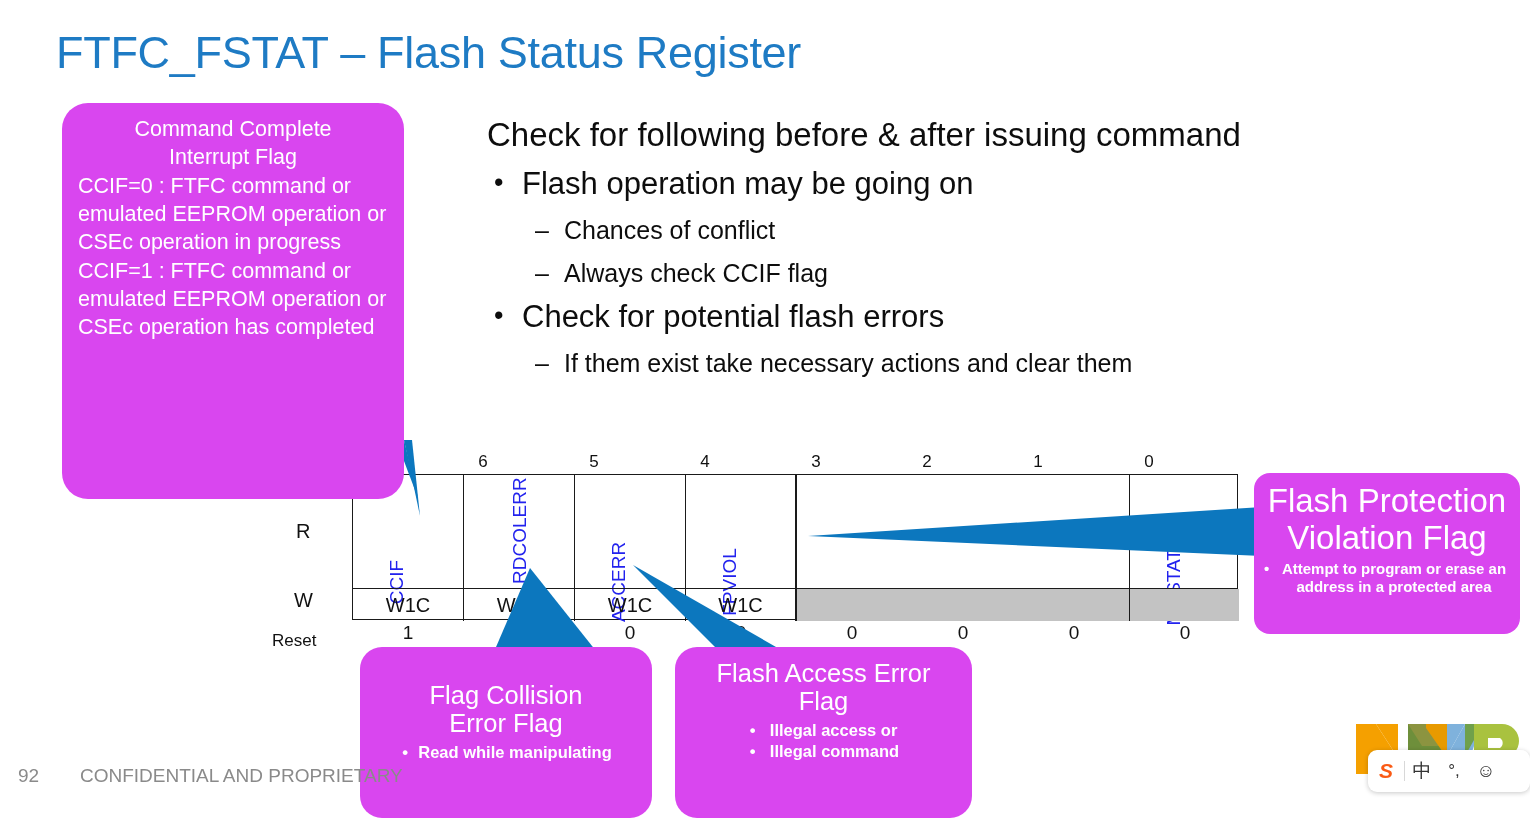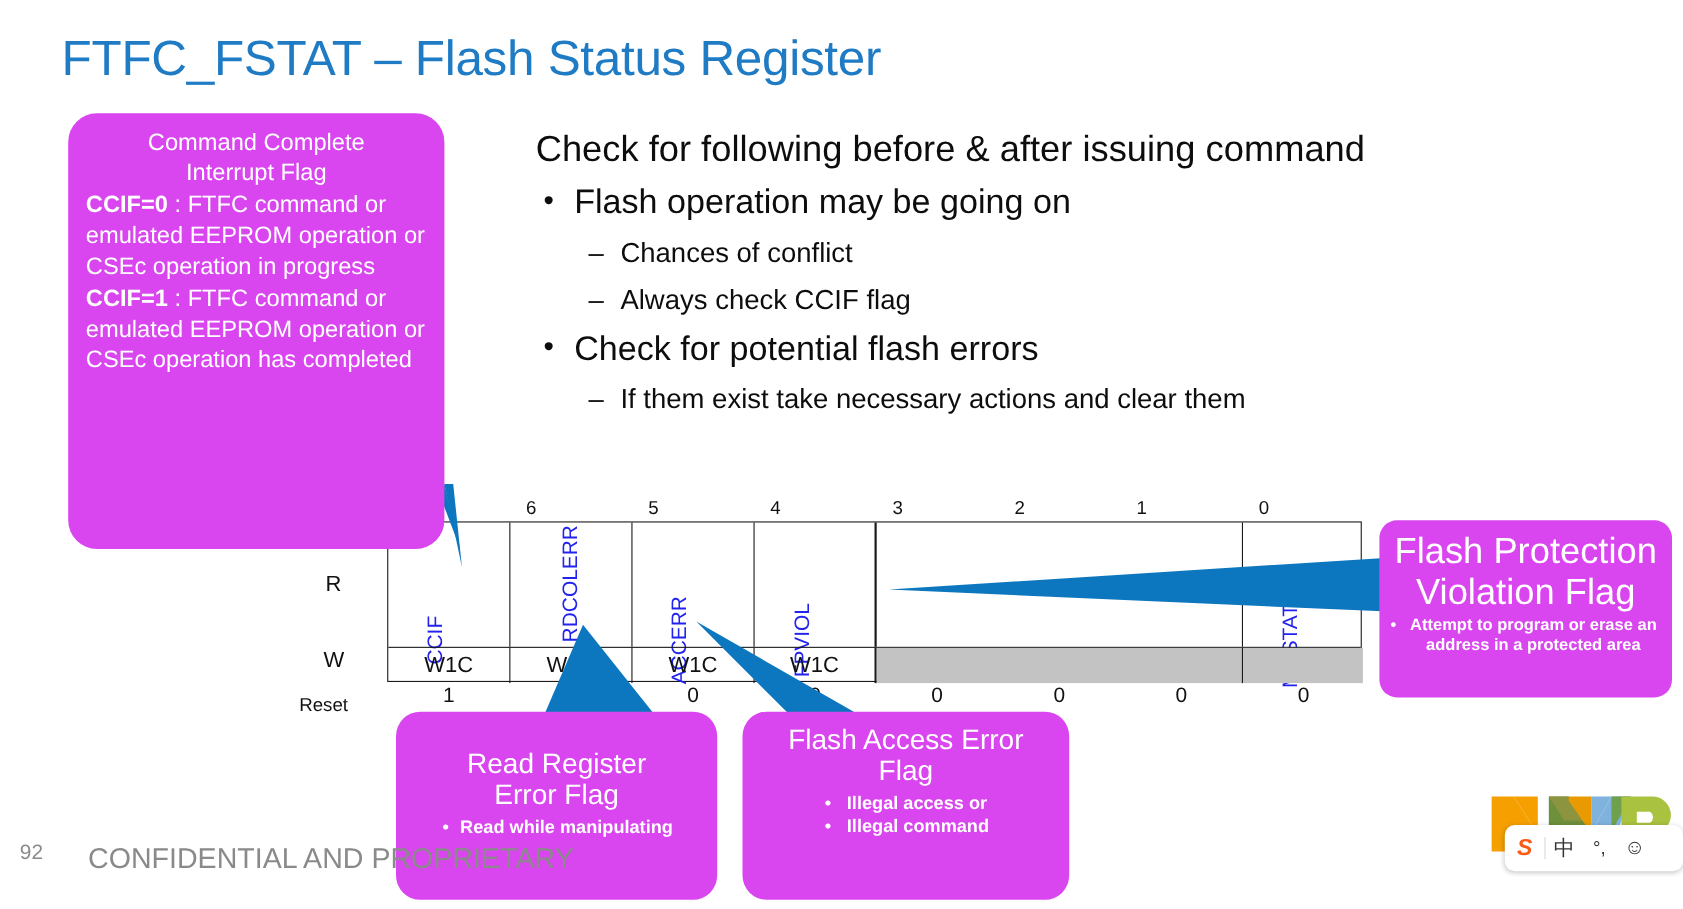--- a/index.html
+++ b/index.html
@@ -123,21 +123,21 @@
 
   
   #co-ccif {
     left: 62px; top: 103px; width: 342px; height: 396px;
     border-radius: 26px;
     padding: 13px 16px 0 16px;
     font-size: 21.5px; line-height: 1.30;
   }
   #co-ccif .hdr { text-align: center; }
   #co-ccif .para { text-align: left; margin-top: 1px; }
-  #co-ccif b { font-weight: bold; }
+  #co-ccif b { font-weight: normal; }
 
   
   #co-fpviol {
     left: 1254px; top: 473px; width: 266px; height: 161px;
     border-radius: 16px;
     padding: 10px 10px 0 10px;
   }
   #co-fpviol .hdr { font-size: 33px; line-height: 1.12; }
   #co-fpviol .li {
     font-size: 15px; font-weight: bold; line-height: 1.18;
@@ -175,21 +175,21 @@
   
   #tails { position: absolute; left: 0; top: 0; width: 1530px; height: 826px; pointer-events: none; }
 
   
   #foot-num {
     position: absolute; left: 18px; top: 765px;
     font-size: 19px; color: #8a8a8a;
   }
   #foot-txt {
     position: absolute; left: 80px; top: 765px;
-    font-size: 26px; color: #8a8a8a; white-space: nowrap;
+    font-size: 19px; color: #8a8a8a; white-space: nowrap;
   }
 
   
   #logo { position: absolute; left: 1352px; top: 714px; width: 170px; height: 64px; }
 
   
   #ime {
     position: absolute; left: 1368px; top: 750px;
     width: 162px; height: 42px;
     background: #ffffff;
@@ -326,21 +326,21 @@
   <div class="callout" id="co-fpviol">
     <div class="hdr">Flash Protection</div>
     <div class="hdr">Violation Flag</div>
     <div class="li">
       <span class="dot">•</span>
       <span>Attempt to program or erase an address in a protected area</span>
     </div>
   </div>
 
   <div class="callout" id="co-rdcol">
-    <div class="hdr">Read Register</div>
+    <div class="hdr">Flag Collision</div>
     <div class="hdr">Error Flag</div>
     <div class="li">
       <span class="dot">•</span>
       <span>Read while manipulating</span>
     </div>
   </div>
 
   <div class="callout" id="co-accerr">
     <div class="hdr">Flash Access Error</div>
     <div class="hdr">Flag</div>

